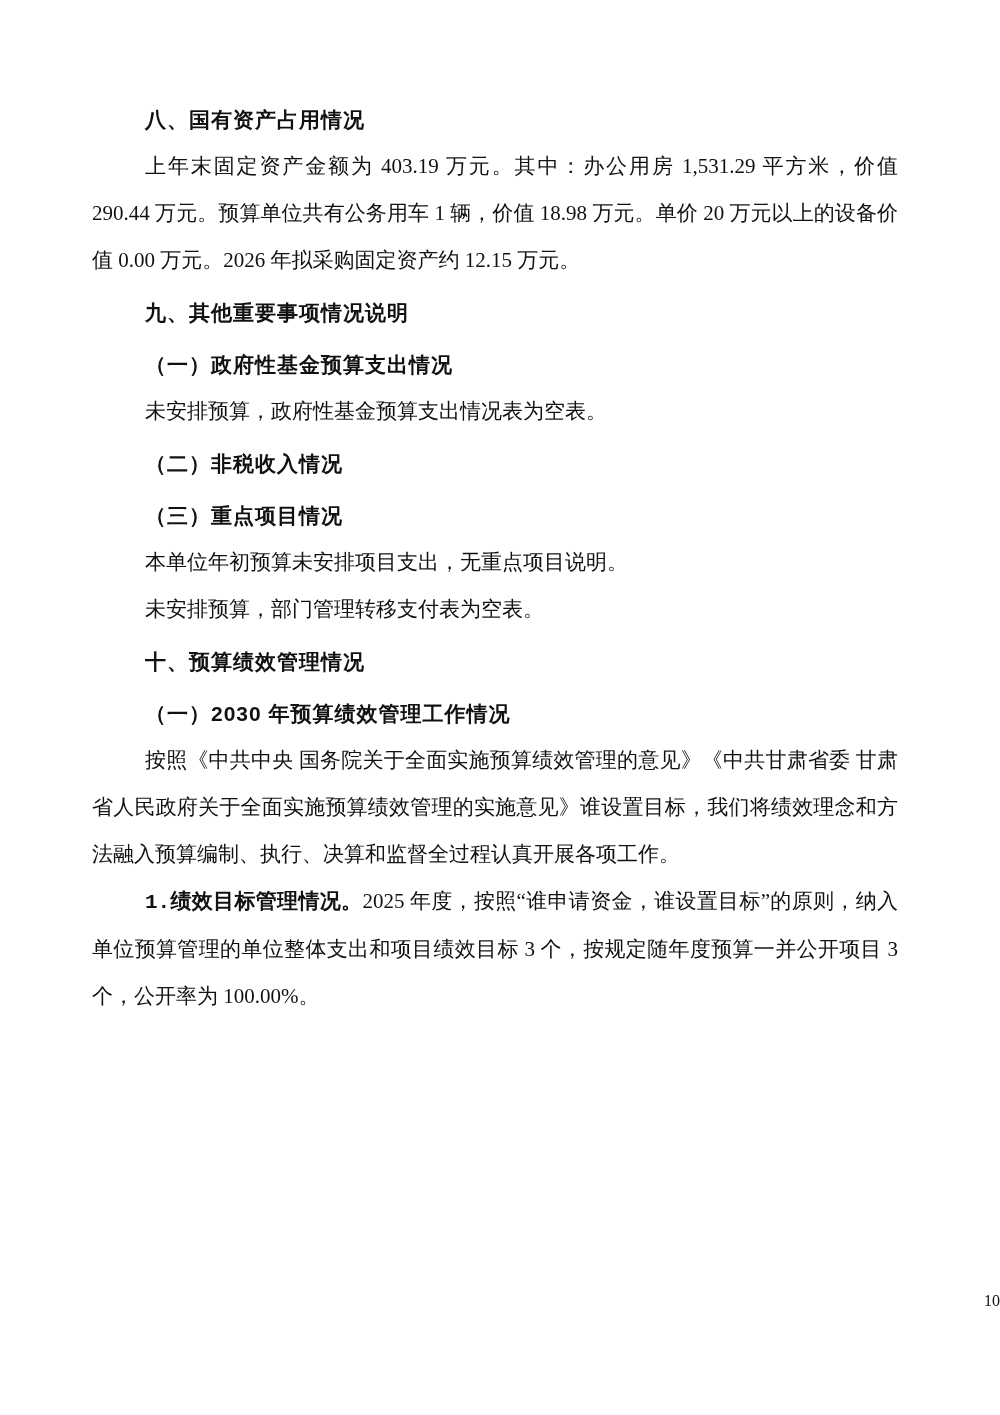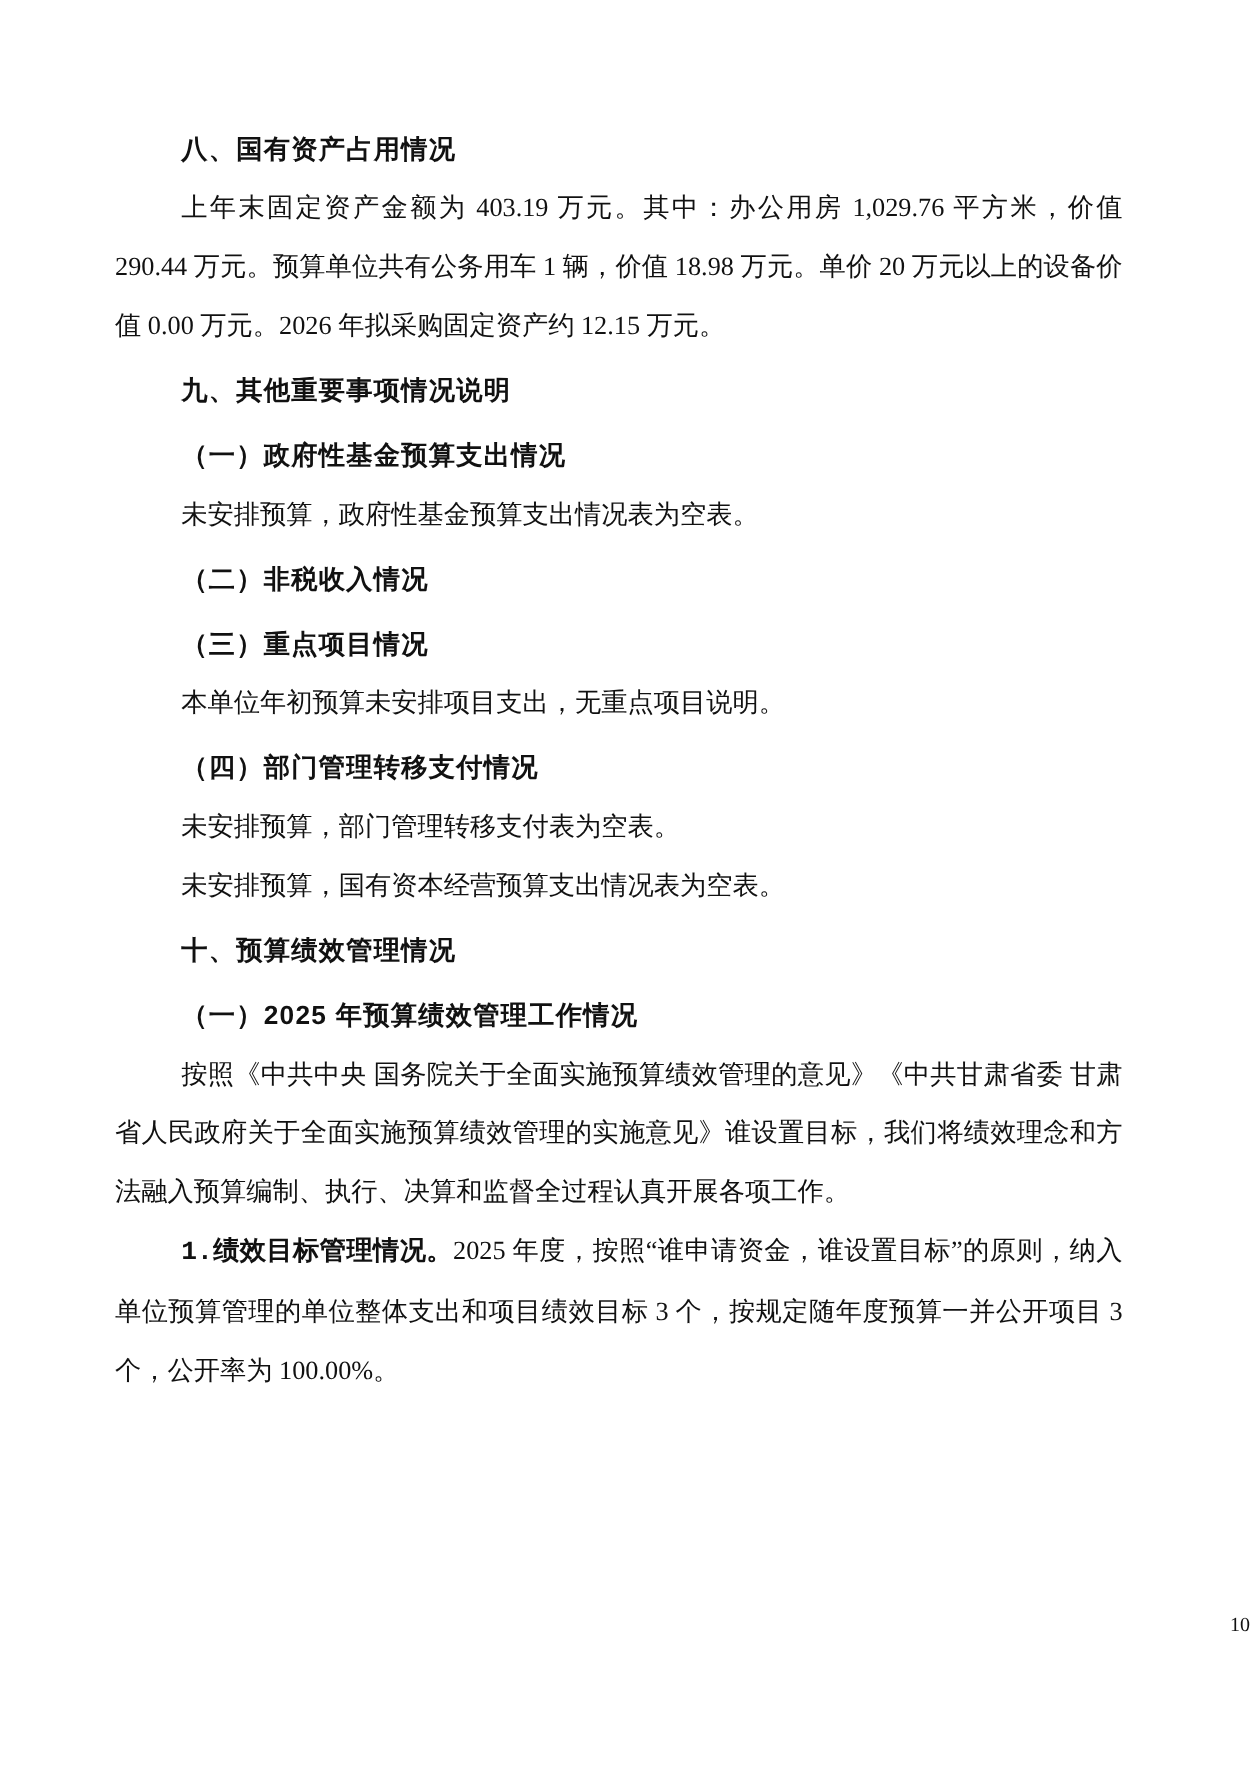--- a/index.html
+++ b/index.html
@@ -58,40 +58,38 @@
     color: #111111;
   }
 </style>
 </head>
 <body>
 
 <div class="page">
   <div class="content">
 
     <h3>八、国有资产占用情况</h3>
-    <p>上年末固定资产金额为 403.19 万元。其中：办公用房 1,029.76 平方米，价值 290.44 万元。预算单位共有公务用车 1 辆，价值 18.98 万元。单价 20 万元以上的设备价值 0.00 万元。2026 年拟采购固定资产约 12.15 万元。</p>
+    <p>上年末固定资产金额为 403.19 万元。其中：办公用房 1,531.29 平方米，价值 290.44 万元。预算单位共有公务用车 1 辆，价值 18.98 万元。单价 20 万元以上的设备价值 0.00 万元。2026 年拟采购固定资产约 12.15 万元。</p>
 
     <h3>九、其他重要事项情况说明</h3>
 
     <h4>（一）政府性基金预算支出情况</h4>
     <p>未安排预算，政府性基金预算支出情况表为空表。</p>
 
     <h4>（二）非税收入情况</h4>
 
     <h4>（三）重点项目情况</h4>
     <p>本单位年初预算未安排项目支出，无重点项目说明。</p>
 
-    <h4>（四）部门管理转移支付情况</h4>
     <p>未安排预算，部门管理转移支付表为空表。</p>
 
-    <p>未安排预算，国有资本经营预算支出情况表为空表。</p>
 
     <h3>十、预算绩效管理情况</h3>
 
-    <h4>（一）2025 年预算绩效管理工作情况</h4>
+    <h4>（一）2030 年预算绩效管理工作情况</h4>
     <p>按照《中共中央 国务院关于全面实施预算绩效管理的意见》《中共甘肃省委 甘肃省人民政府关于全面实施预算绩效管理的实施意见》谁设置目标，我们将绩效理念和方法融入预算编制、执行、决算和监督全过程认真开展各项工作。</p>
 
     <p><span class="bold-lead">1.绩效目标管理情况。</span><span>2025 年度，按照“谁申请资金，谁设置目标”的原则，纳入单位预算管理的单位整体支出和项目绩效目标 3 个，按规定随年度预算一并公开项目 3 个，公开率为 100.00%。</span></p>
 
   </div>
 
   <div class="page-number">10</div>
 </div>
 
 </body></html>

